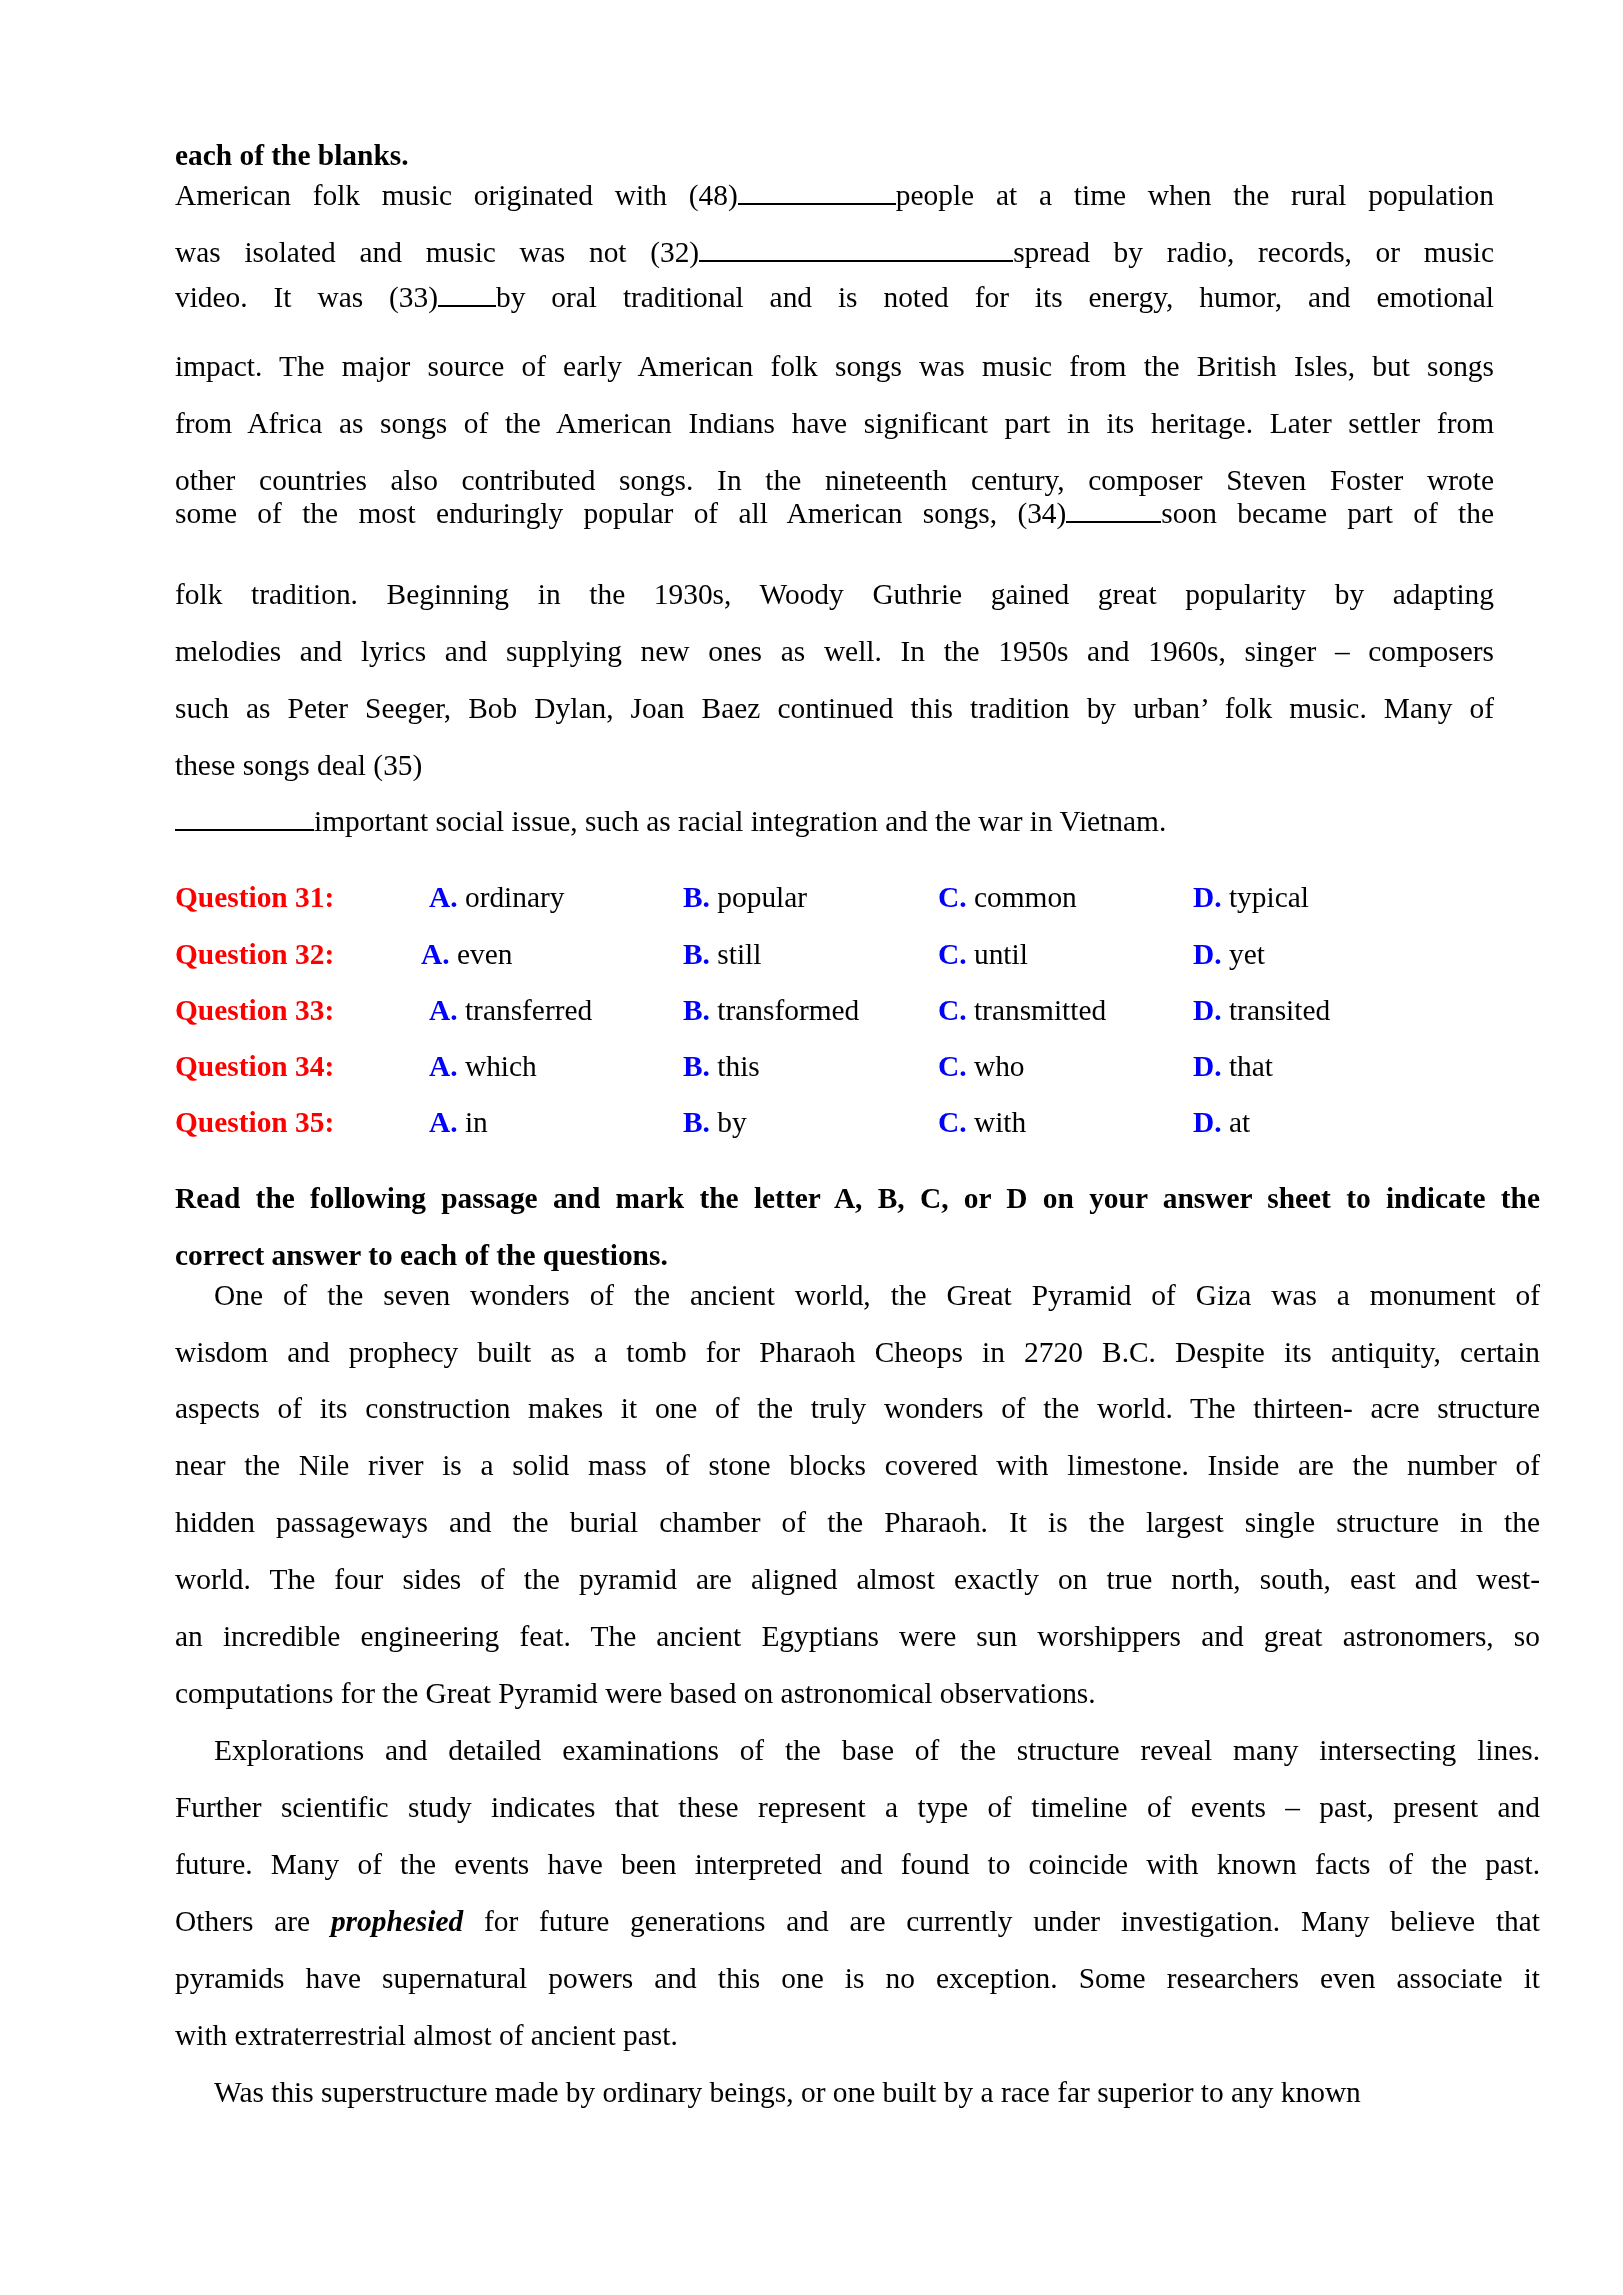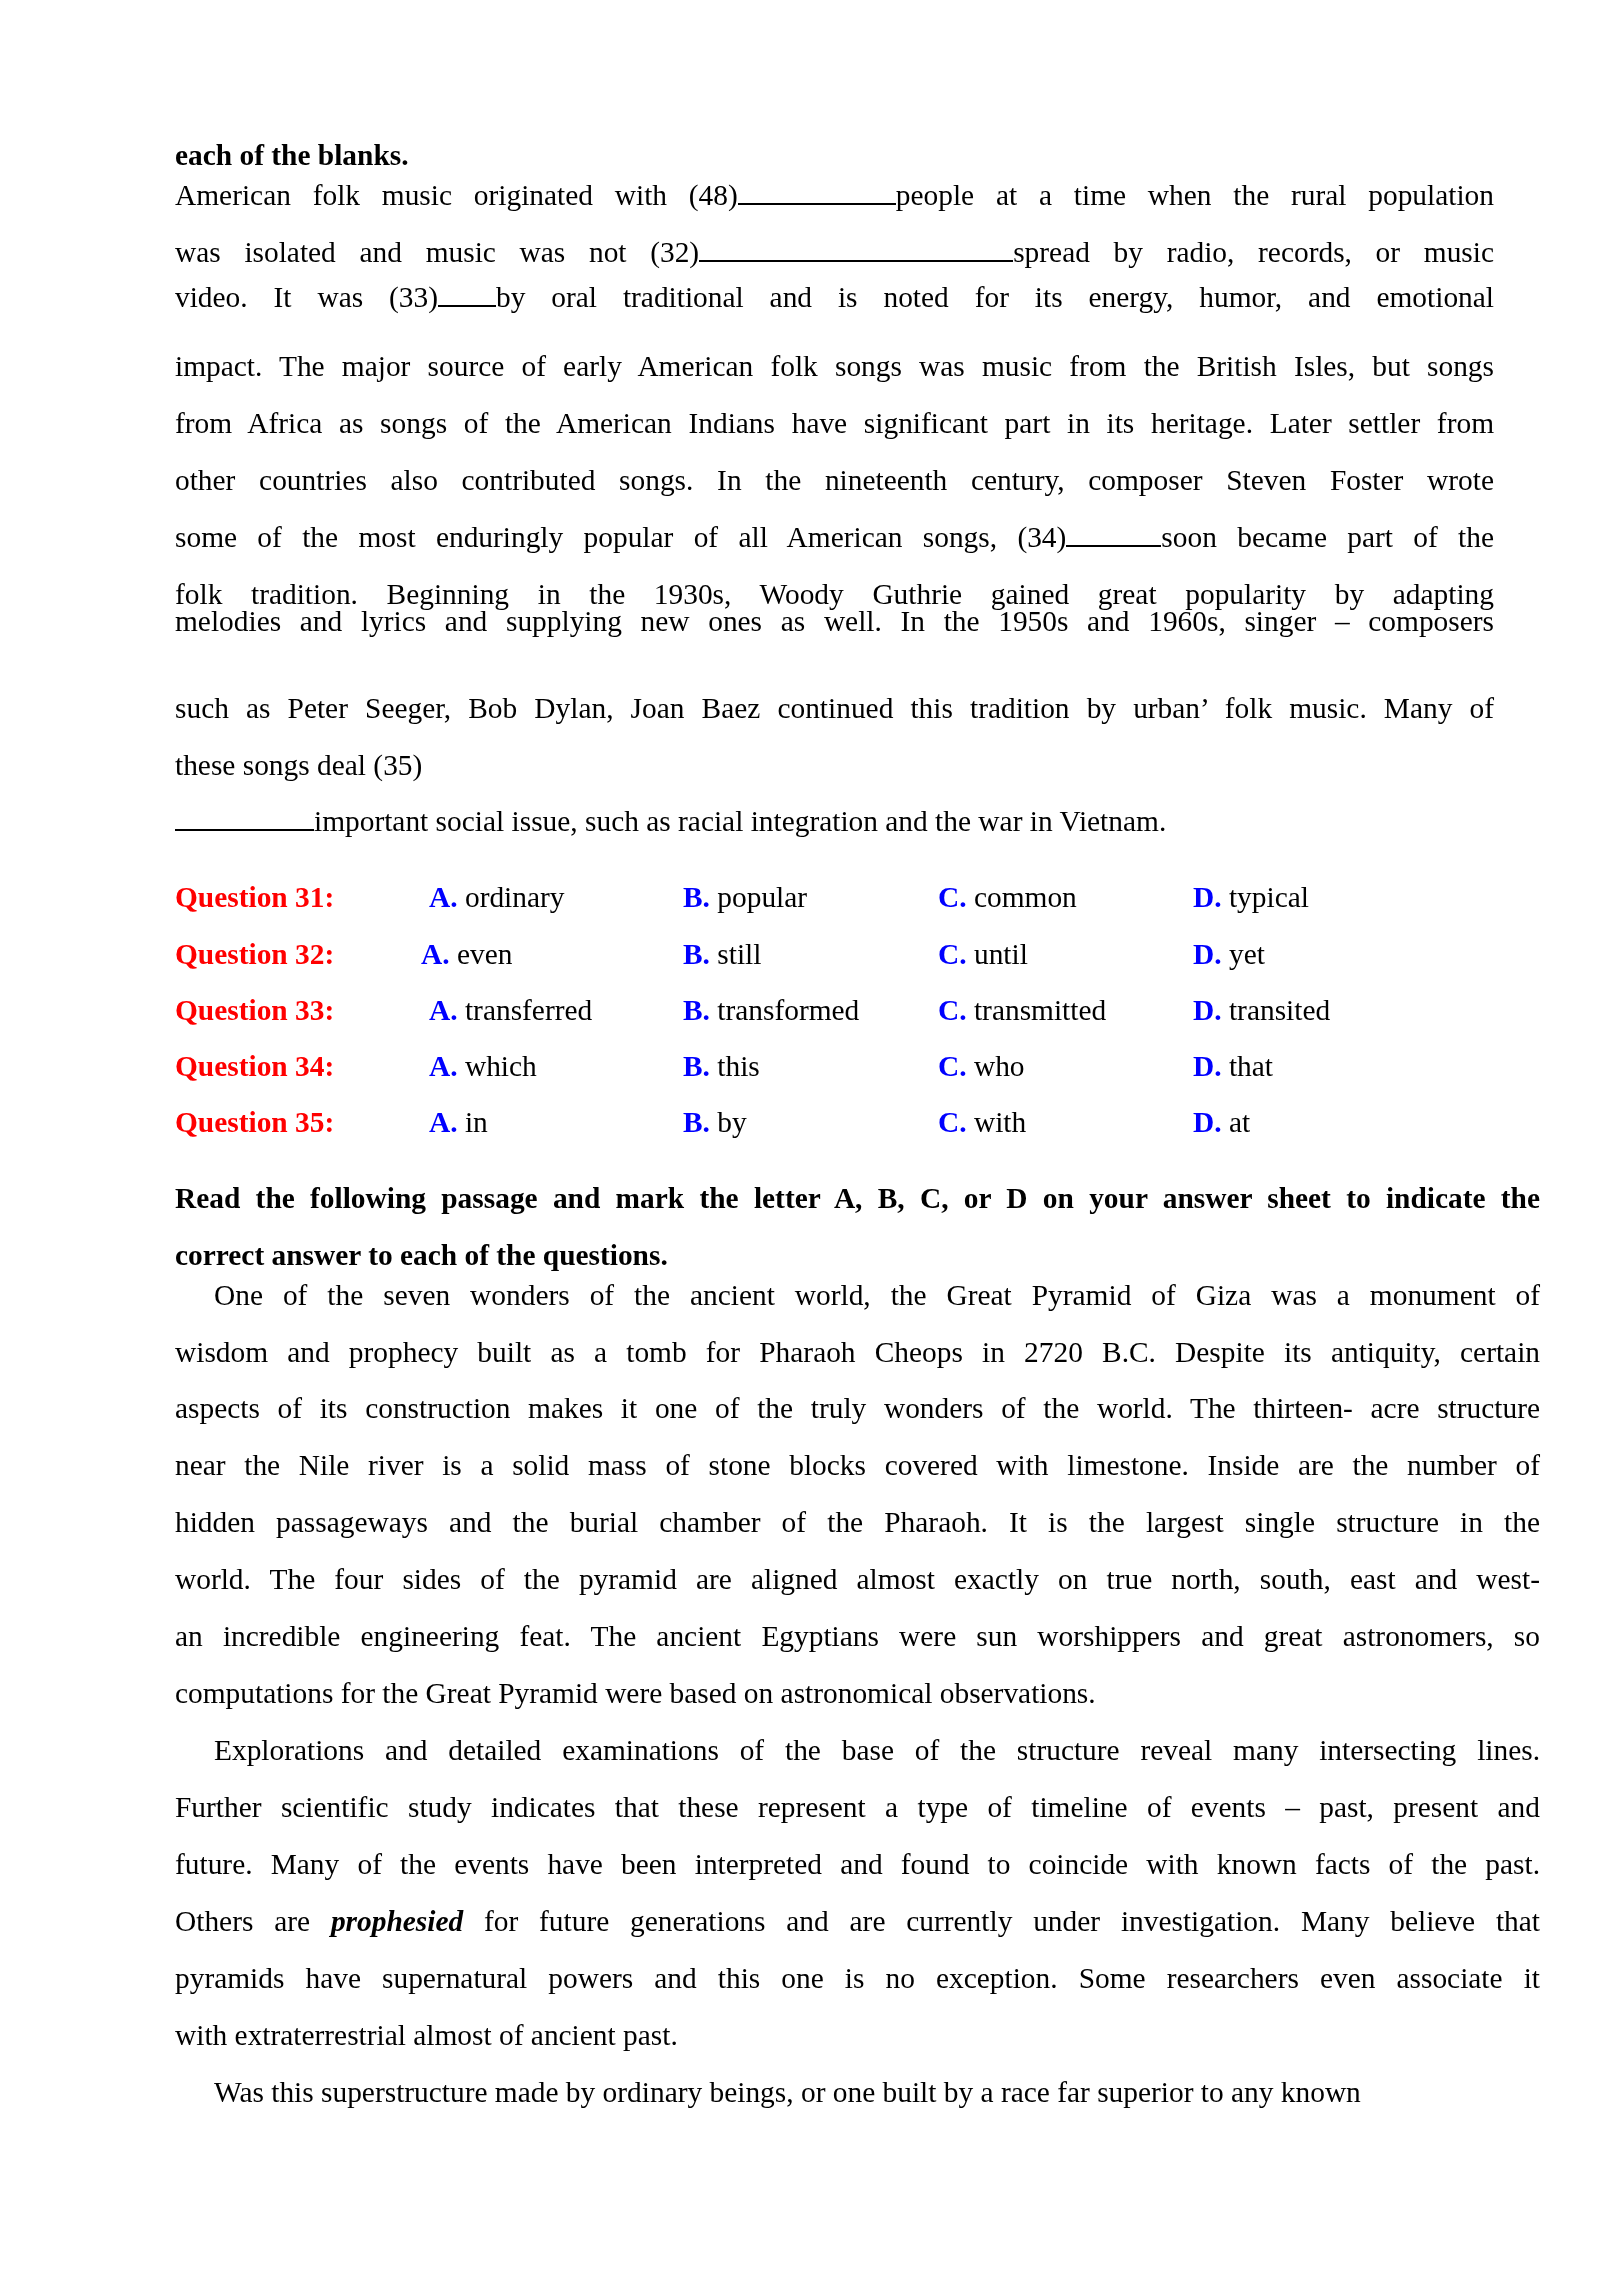--- a/index.html
+++ b/index.html
@@ -33,25 +33,25 @@
   </div>
   <div class="line j" style="top:238px">
     <span>was isolated  and  music  was  not  (32)</span><span class="blank" style="width:314px"></span><span>spread  by  radio,  records,  or  music</span>
   </div>
   <div class="line j" style="top:283px">
     <span>video.  It  was  (33)</span><span class="blank" style="width:58px"></span><span>by  oral  traditional  and  is  noted  for  its  energy,  humor,  and  emotional</span>
   </div>
   <div class="line j" style="top:352px">impact. The major source of early American folk songs was music from the British Isles, but songs</div>
   <div class="line j" style="top:409px">from Africa as songs of the American Indians have significant part in its heritage. Later settler from</div>
   <div class="line j" style="top:466px">other countries also contributed songs. In the nineteenth century, composer Steven Foster wrote</div>
-  <div class="line j" style="top:523px">
+  <div class="line j" style="top:499px">
     <span>some of the most enduringly popular of all American songs,  (34)</span><span class="blank" style="width:95px"></span><span>soon  became  part  of  the</span>
   </div>
   <div class="line j" style="top:580px">folk  tradition.  Beginning  in  the  1930s,  Woody  Guthrie  gained  great  popularity  by  adapting</div>
-  <div class="line j" style="top:607px">melodies and lyrics and supplying new ones as well. In the 1950s and 1960s, singer – composers</div>
+  <div class="line j" style="top:637px">melodies and lyrics and supplying new ones as well. In the 1950s and 1960s, singer – composers</div>
   <div class="line j" style="top:694px">such as Peter Seeger, Bob Dylan, Joan Baez continued this tradition by urban’ folk music. Many of</div>
   <div class="line" style="top:751px">these songs deal (35)</div>
   <div class="line" style="top:807px">
     <span class="blank" style="width:139px"></span><span>important social issue, such as racial integration and the war in Vietnam.</span>
   </div>
 
   <div>
     <div class="line" style="top:883px;width:1365px;height:33px">
       <span class="q-label">Question 31:</span>
       <span class="opt" style="left:254px"><span class="letter">A.</span> <span>ordinary</span></span>

